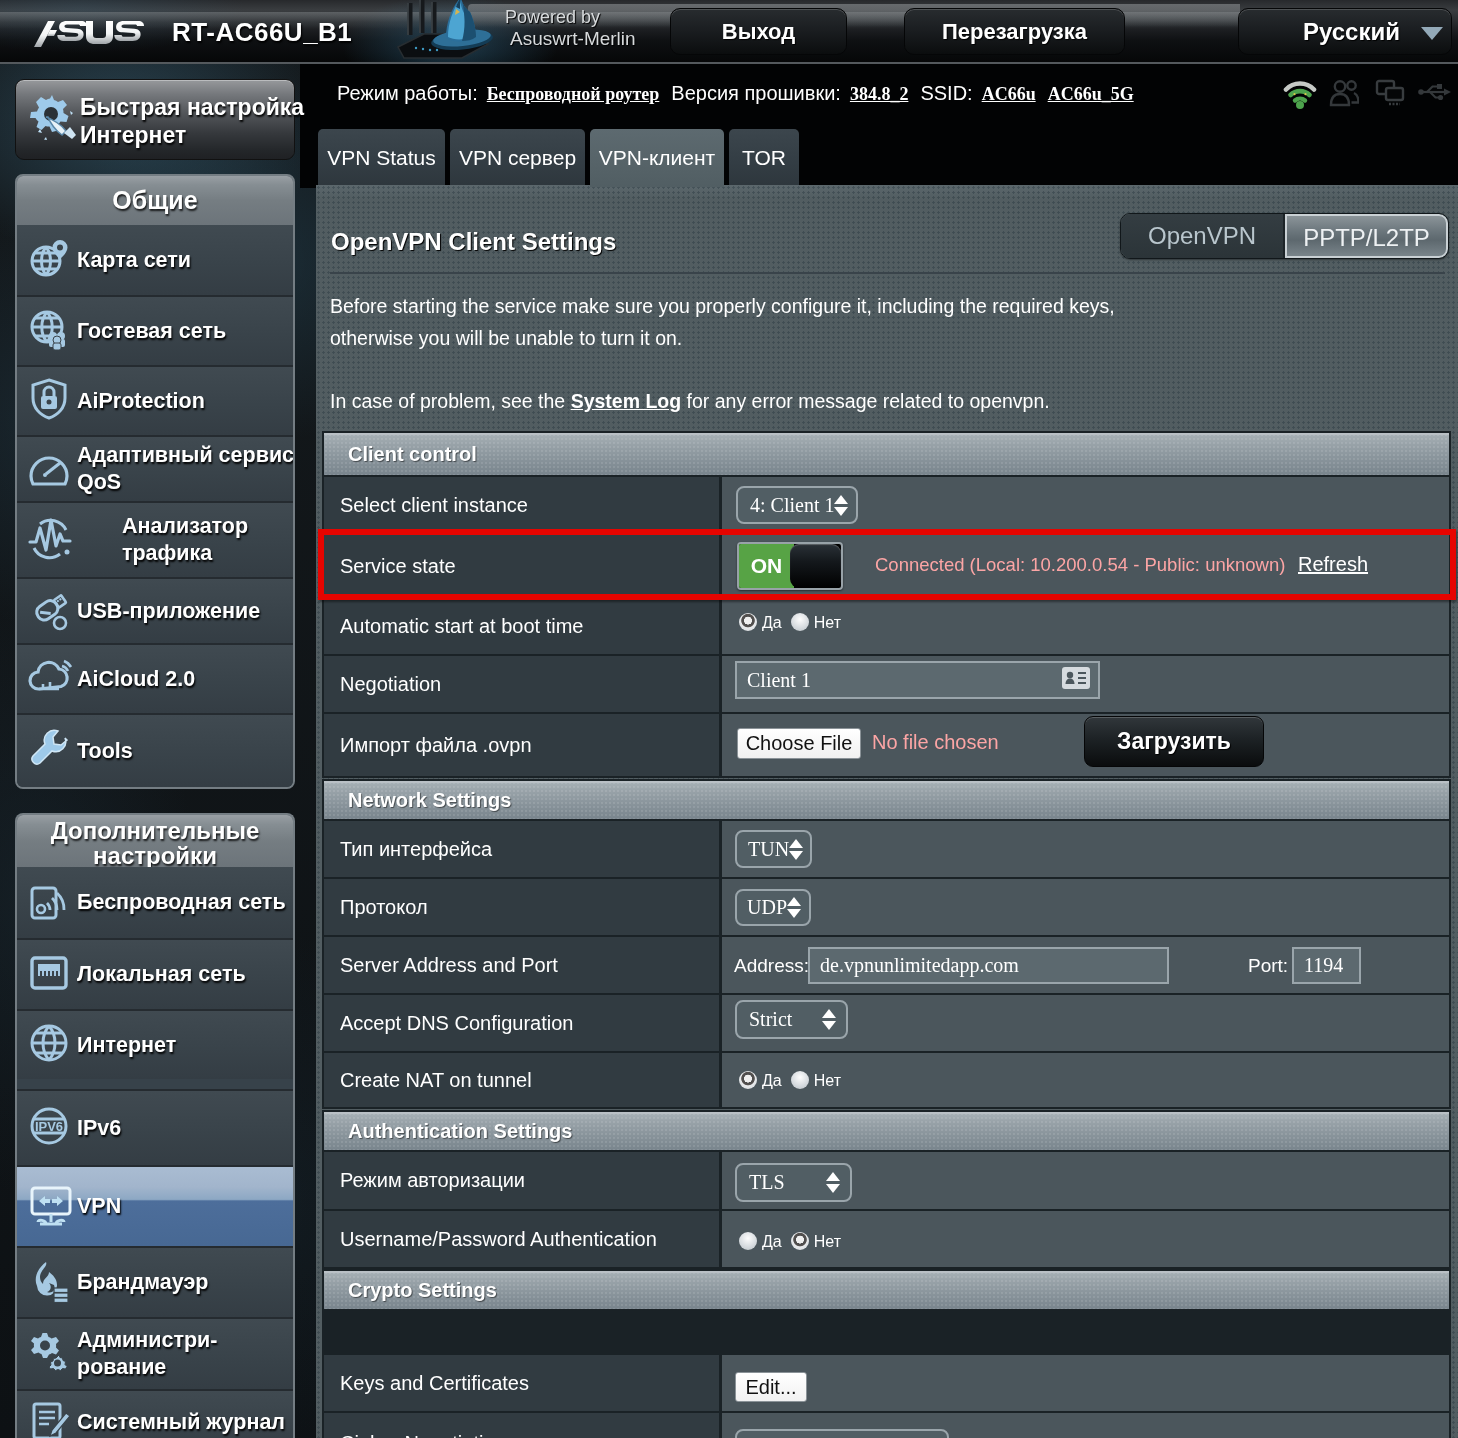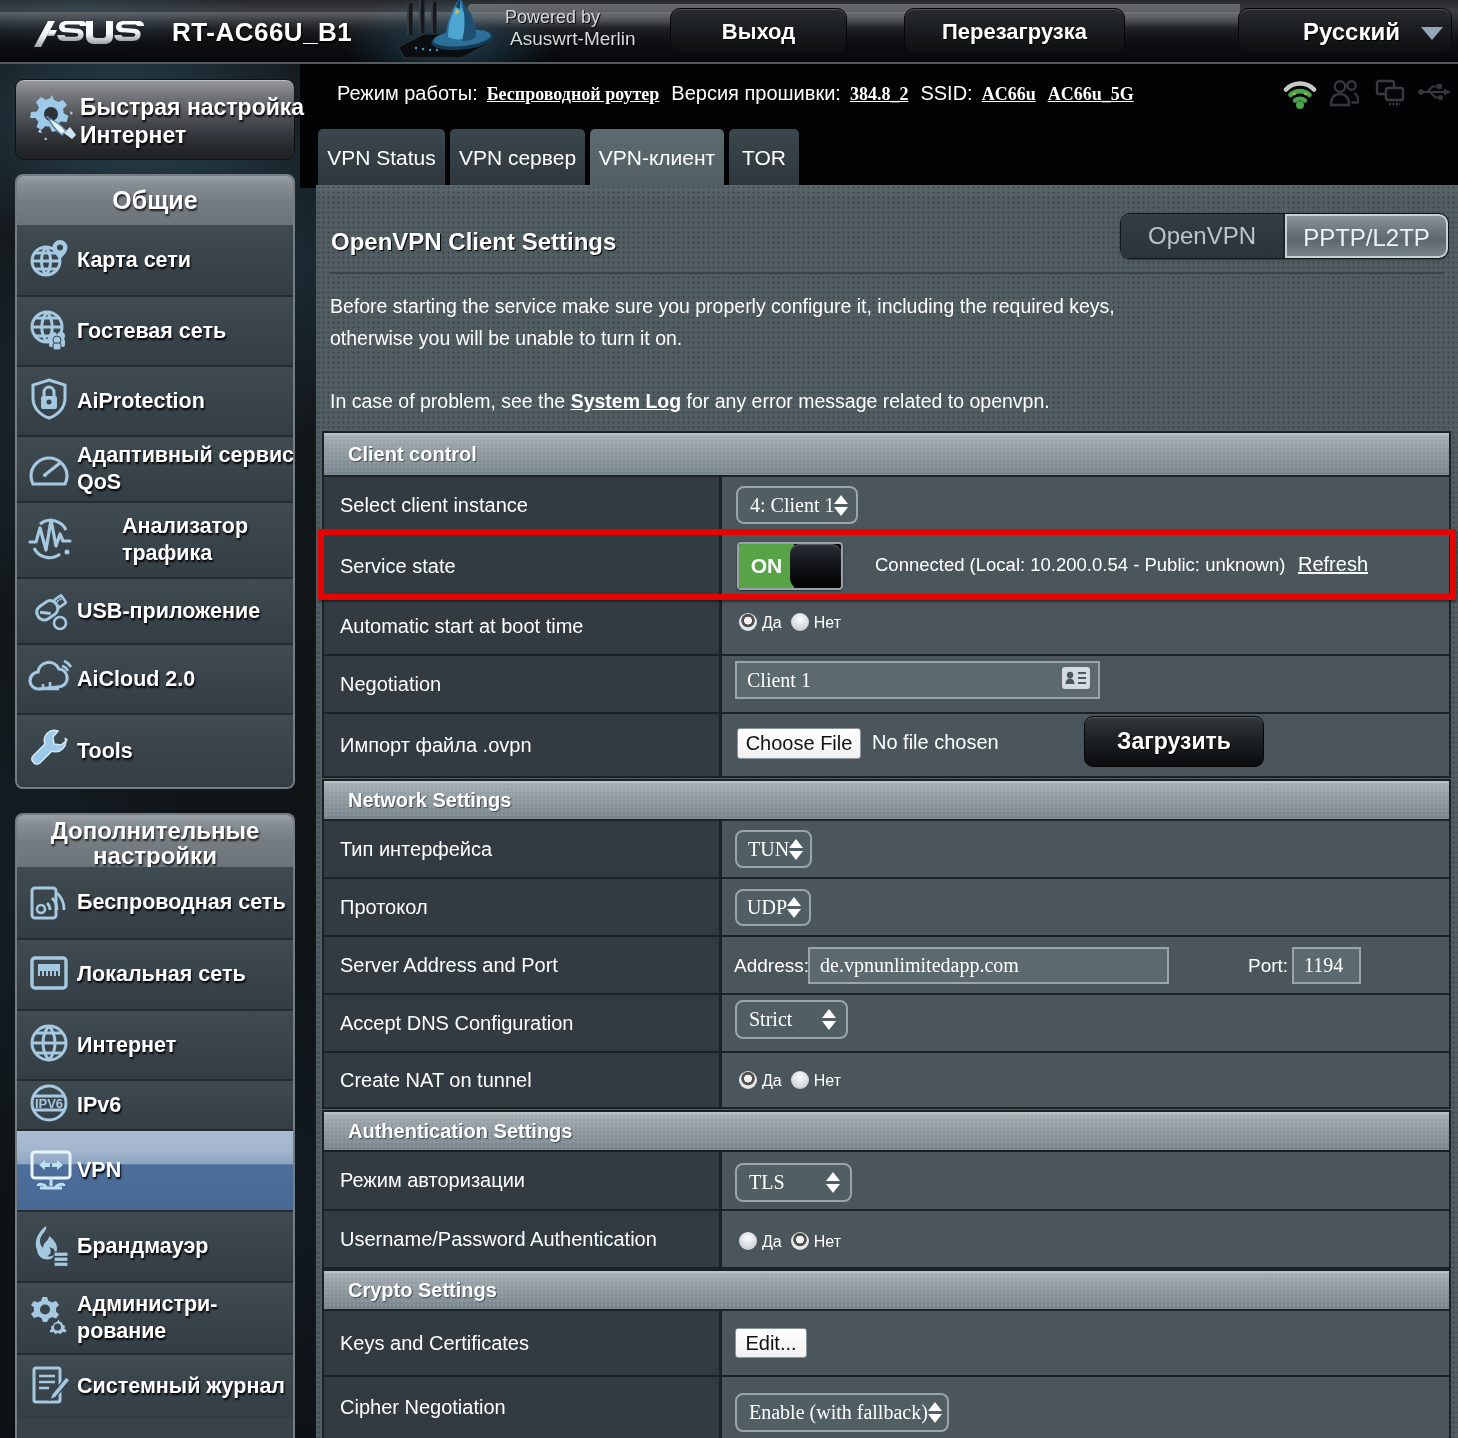--- a/index.html
+++ b/index.html
@@ -189,21 +189,21 @@
   .darkbtn {
     position:absolute; border-radius:9px;
     background:linear-gradient(180deg,#31373b 0%,#1d2225 45%,#0a0c0d 100%);
     border:1px solid #050607; box-shadow:inset 0 1px 0 rgba(255,255,255,.2);
     color:#fff; font-weight:bold; font-size:23px; text-align:center; text-shadow:1px 1px 1px #000;
   }
   .whitebtn {
     position:absolute; background:linear-gradient(180deg,#fff,#f1f1f1);
     border:1px solid #8b9398; border-radius:3px; color:#111; font-size:20px; text-align:center;
   }
-  .yellow { color:#ffffff; }
+  .yellow { color:#fca5a5; }
 </style>
 </head>
 <body>
 <div id="bg" class="abs"></div>
 <div id="blackpane" class="abs"></div>
 
 <div id="banner" class="abs">
   <div class="sheen abs"></div>
     <div class="sheen2 abs"></div>
 </div>
@@ -404,21 +404,21 @@
     </div>
   <div class="mitem" style="height:70px;">
       <span class="micon"><svg width="46" height="46" viewBox="0 0 46 46">
           <g fill="none" stroke="#a6c9e2" stroke-width="3">
             <circle cx="23" cy="23" r="17"></circle>
             <path d="M6 23h34M23 6c-8 9-8 25 0 34M23 6c8 9 8 25 0 34M9 13h28M9 33h28"></path>
           </g>
         </svg></span>
       <span class="mtxt">Интернет</span>
     </div>
-  <div class="mitem" style="height:50px;">
+  <div class="mitem" style="height:76px;margin-top:10px;">
       <span class="micon"><svg width="46" height="46" viewBox="0 0 46 46">
           <g fill="none" stroke="#a6c9e2" stroke-width="3">
             <circle cx="23" cy="23" r="17"></circle>
             <path d="M7 16h32M7 30h32"></path>
           </g>
           <text x="23" y="27.5" font-family="Liberation Sans" font-size="13" font-weight="bold" fill="#a6c9e2" text-anchor="middle">IPV6</text>
         </svg></span>
       <span class="mtxt">IPv6</span>
     </div>
   <div class="mitem sel" style="height:81px;">
@@ -588,21 +588,21 @@
   <div class="trow" style="height:58px;">
       <div class="tlabel">Username/Password Authentication</div>
       <div class="tvalue">
     <div class="abs" style="left:17px; top:21px;"><span class="radio"></span><span class="rlabel">Да</span><span class="radio on"></span><span class="rlabel">Нет</span></div>
   </div>
     </div>
 </div>
 
 <div class="abs ttable" style="top:1269px;">
   <div class="thead" style="height:38px; line-height:38px;">Crypto Settings</div>
-  <div class="trow" style="height:66px;">
+  <div class="trow" style="height:58px;margin-top:44px;">
       <div class="tlabel">Keys and Certificates</div>
       <div class="tvalue">
     <div class="whitebtn" style="left:13px; top:17px; width:72px; height:30px; line-height:28px;">Edit...</div>
   </div>
     </div>
   <div class="trow" style="height:63px;">
       <div class="tlabel">Cipher Negotiation</div>
       <div class="tvalue">
     <div class="vsel" style="left:13px; top:16px; width:214px; height:39px; padding:0 9px 0 12px;">Enable (with fallback)<span class="arrows">
             <span class="au"></span>

